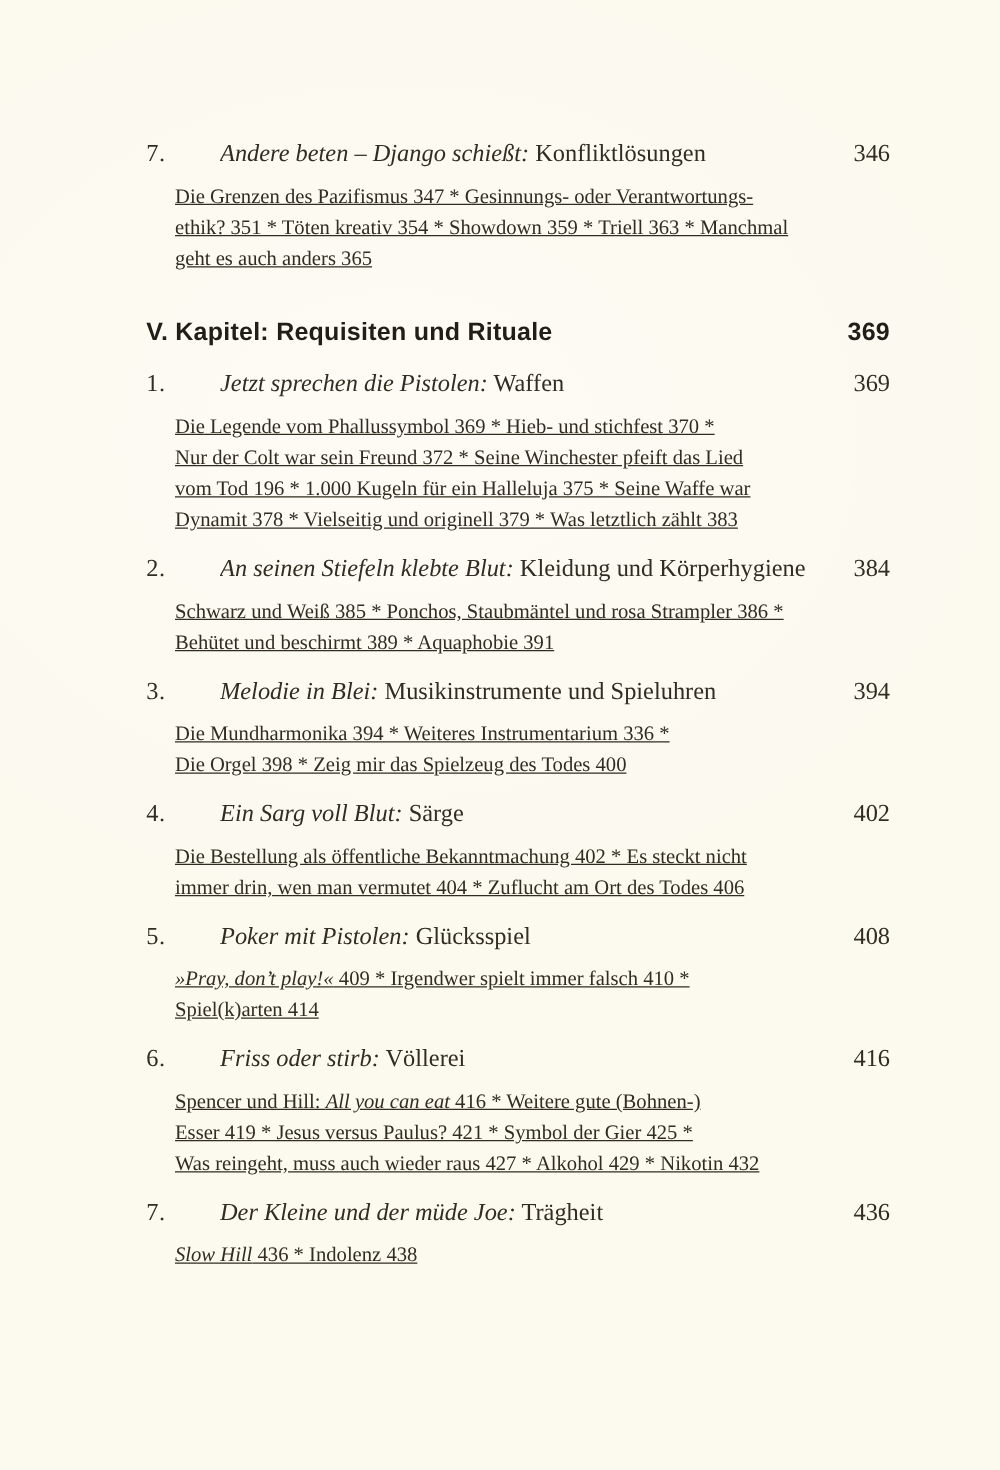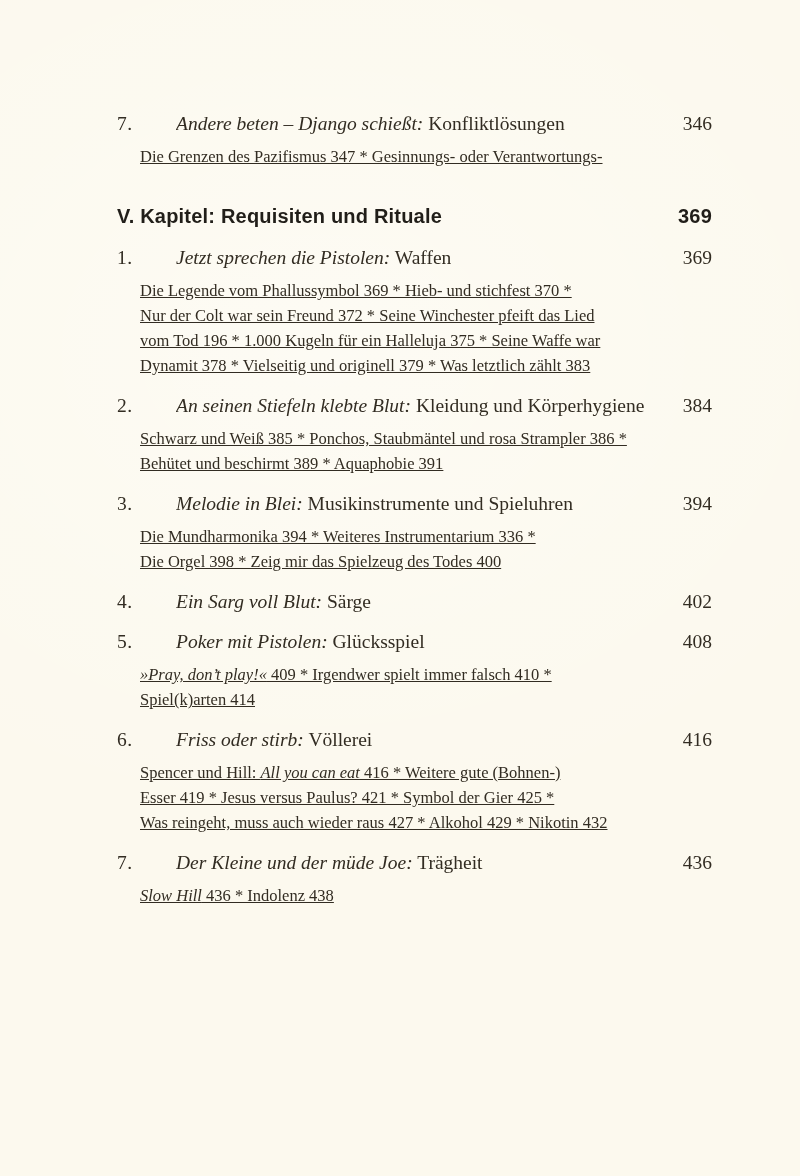--- a/index.html
+++ b/index.html
@@ -84,20 +84,22 @@
 <div class="scan-page">
   <div class="toc">
       <div class="entry">
         <div class="entry-head">
           <span class="entry-num">7.</span>
           <span class="entry-title"><span class="it">Andere beten – Django schießt:</span><span> Konfliktlösungen</span></span>
           <span class="entry-pageno">346</span>
         </div>
         <div class="entry-sub">
           <div class="subline"><span>Die Grenzen des Pazifismus 347 * Gesinnungs- oder Verantwortungs-</span></div>
+          <div class="subline"><span>ethik? 351 * Töten kreativ 354 * Showdown 359 * Triell 363 * Manchmal</span></div>
+          <div class="subline"><span>geht es auch anders 365</span></div>
         </div>
       </div>
       <div class="chapter">
         <span class="chapter-title">V. Kapitel: Requisiten und Rituale</span>
         <span class="chapter-pageno">369</span>
       </div>
       <div class="entry">
         <div class="entry-head">
           <span class="entry-num">1.</span>
           <span class="entry-title"><span class="it">Jetzt sprechen die Pistolen:</span><span> Waffen</span></span>
@@ -131,20 +133,24 @@
           <div class="subline"><span>Die Mundharmonika 394 * Weiteres Instrumentarium 336 *</span></div>
           <div class="subline"><span>Die Orgel 398 * Zeig mir das Spielzeug des Todes 400</span></div>
         </div>
       </div>
       <div class="entry">
         <div class="entry-head">
           <span class="entry-num">4.</span>
           <span class="entry-title"><span class="it">Ein Sarg voll Blut:</span><span> Särge</span></span>
           <span class="entry-pageno">402</span>
         </div>
+        <div class="entry-sub">
+          <div class="subline"><span>Die Bestellung als öffentliche Bekanntmachung 402 * Es steckt nicht</span></div>
+          <div class="subline"><span>immer drin, wen man vermutet 404 * Zuflucht am Ort des Todes 406</span></div>
+        </div>
       </div>
       <div class="entry">
         <div class="entry-head">
           <span class="entry-num">5.</span>
           <span class="entry-title"><span class="it">Poker mit Pistolen:</span><span> Glücksspiel</span></span>
           <span class="entry-pageno">408</span>
         </div>
         <div class="entry-sub">
           <div class="subline"><span class="it">»Pray, don’t play!«</span><span> 409 * Irgendwer spielt immer falsch 410 *</span></div>
           <div class="subline"><span>Spiel(k)arten 414</span></div>

